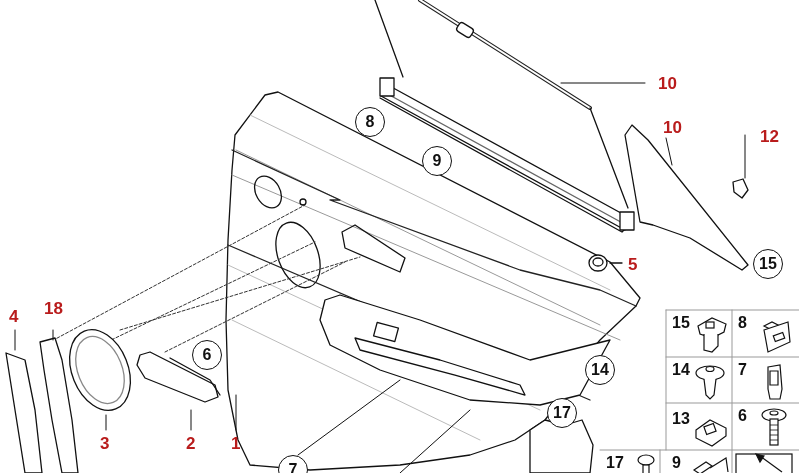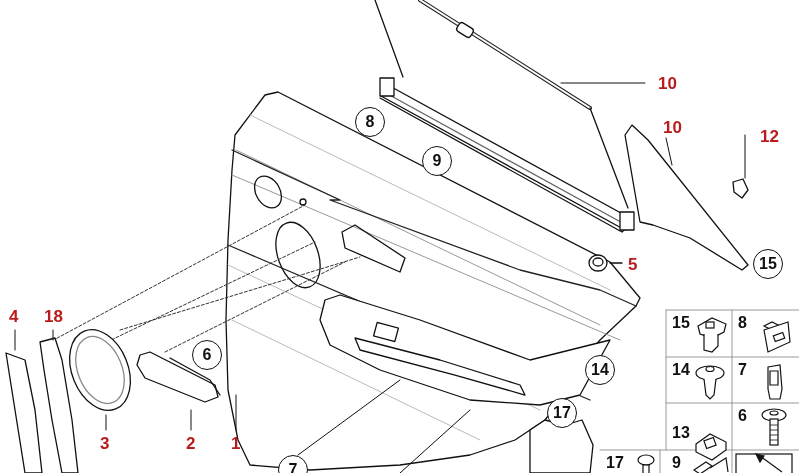--- a/index.html
+++ b/index.html
@@ -105,21 +105,21 @@
     <line x1="600" y1="450" x2="799" y2="450"></line>
     <line x1="660" y1="450" x2="660" y2="473"></line>
   </g>
 </svg>
 
 <div class="lbl" style="left:658px; top:75px;">10</div>
 <div class="lbl" style="left:663px; top:119px;">10</div>
 <div class="lbl" style="left:760px; top:119px;margin-top:9px;">12</div>
 <div class="lbl" style="left:628px; top:256px;">5</div>
 <div class="lbl" style="left:9px; top:308px;">4</div>
-<div class="lbl" style="left:44px; top:308px;">18</div>
+<div class="lbl" style="left:44px; top:300px;">18</div>
 <div class="lbl" style="left:100px; top:435px;">3</div>
 <div class="lbl" style="left:186px; top:435px;">2</div>
 <div class="lbl" style="left:231px; top:435px;">1</div>
 
 <div class="circ" style="left:355px; top:107px;">8</div>
 <div class="circ" style="left:422px; top:146px;">9</div>
 <div class="circ" style="left:753px; top:249px;">15</div>
 <div class="circ" style="left:192px; top:340px;">6</div>
 <div class="circ" style="left:585px; top:355px;">14</div>
 <div class="circ" style="left:547px; top:398px;">17</div>
@@ -150,21 +150,21 @@
         <path d="M12 20 L14 36 L18 40 L22 36 L24 20"></path>
       </svg>
   </div>
   <div class="cell" style="left:66px; top:47px;">
     <span class="num">7</span>
     <svg width="38" height="44" viewBox="0 0 38 44" fill="#fff" stroke="#111" stroke-width="1.2">
         <path d="M10 8 L22 6 L24 30 L22 40 L12 40 L10 30 Z"></path>
         <path d="M12 12 L20 12 L20 26 L12 26 Z"></path>
       </svg>
   </div>
-  <div class="cell" style="left:0; top:110px;">
+  <div class="cell" style="left:0; top:96px;">
     <span class="num">13</span>
     <svg width="38" height="44" viewBox="0 0 38 44" fill="#fff" stroke="#111" stroke-width="1.2">
         <path d="M4 22 L18 12 L34 20 L34 28 L20 38 L4 30 Z"></path>
         <rect x="13" y="17" width="10" height="8" transform="rotate(-20 18 21)"></rect>
       </svg>
   </div>
   <div class="cell" style="left:66px; top:93px;">
     <span class="num">6</span>
     <svg width="38" height="44" viewBox="0 0 38 44" fill="#fff" stroke="#111" stroke-width="1.2">
         <ellipse cx="16" cy="10" rx="12" ry="6"></ellipse>

